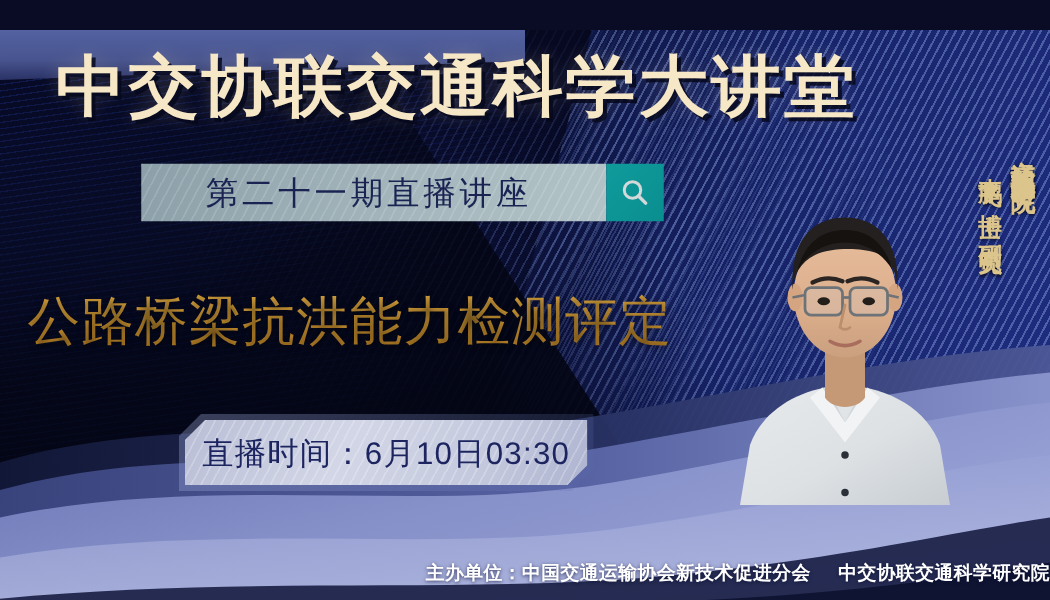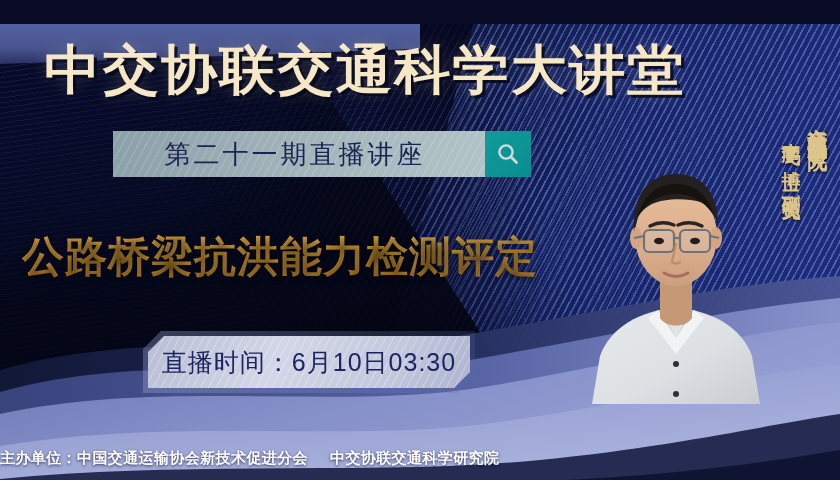--- a/index.html
+++ b/index.html
@@ -113,21 +113,21 @@
     background:linear-gradient(135deg,#109b9b,#0a8e90);
     display:flex;align-items:center;justify-content:center;
   }
   .sub-bar-search svg{display:block;}
 
   
   .gold-title{
     position:absolute;left:22px;top:205px;
     font-size:42px;
     letter-spacing:1px;
-    font-weight:700;
+    font-weight:400;
     color:#c8912f;
     font-family:"DejaVu Sans","Liberation Sans",sans-serif;
     background:linear-gradient(180deg,#e0ab44 0%, #c8912f 55%, #b87f24 100%);
     -webkit-background-clip:text;
     background-clip:text;
     -webkit-text-fill-color:transparent;
     text-shadow:0 2px 6px rgba(0,0,0,.55);
     white-space:nowrap;
   }
 
@@ -170,21 +170,21 @@
     font-weight:600;
     text-shadow:0 1px 3px rgba(0,0,0,.6);
     white-space:nowrap;
   }
   .vtext-org{ right:8px; top:88px; font-size:20px; letter-spacing:2px; }
   .vtext-name{ right:36px; top:104px; font-size:19px; letter-spacing:2px; }
 
   
   .footer{
     position:absolute;left:0;top:425px;width:840px;
-    text-align:left;
+    text-align:right;
     color:#ffffff;
     font-size:15px;
     font-weight:600;
     letter-spacing:.4px;
     text-shadow:0 1px 3px rgba(10,14,50,.75);
     white-space:nowrap;
   }
   .footer .gap{display:inline-block;width:22px;}
 </style>
 </head>

